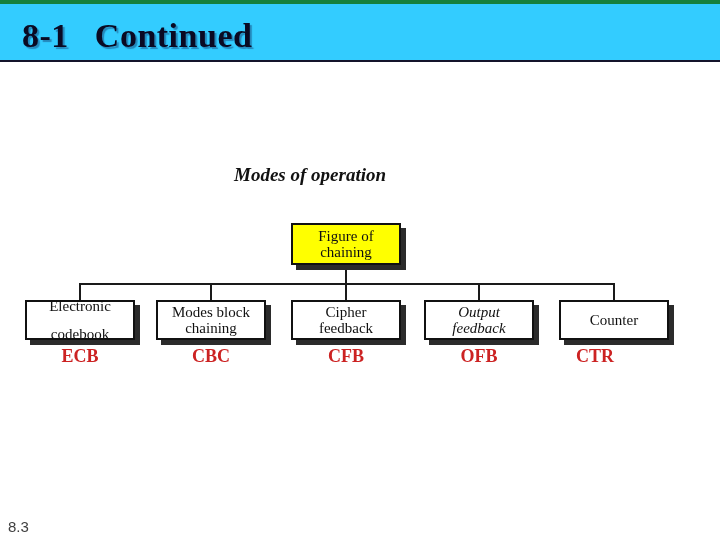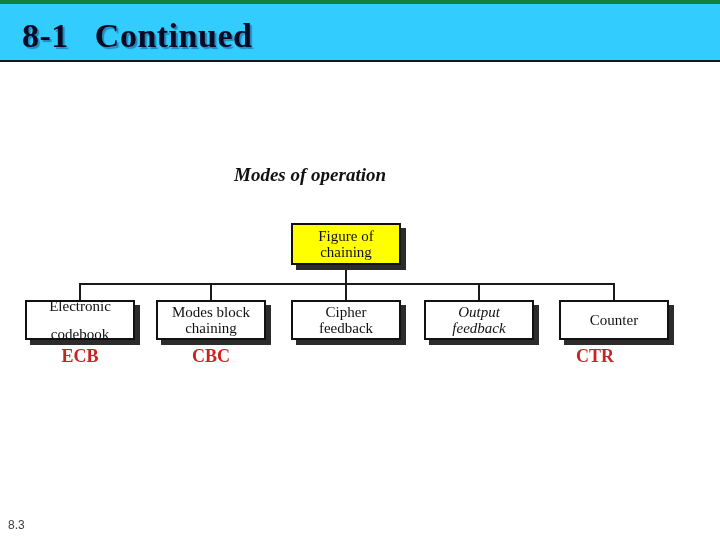--- a/index.html
+++ b/index.html
@@ -102,21 +102,21 @@
     background: #1a1a1a;
   }
   .v-line { width: 2px; }
   .h-line { height: 2px; }
 
   
   .slide-number {
     position: absolute;
     left: 8px; top: 518px;
     font-family: "Liberation Sans", sans-serif;
-    font-size: 12px;
+    font-size: 15px;
     color: #3f3f3f;
   }
 </style>
 </head>
 <body>
 
 <div class="slide">
 
   <div class="header-bar">
     <div class="header-text">
@@ -159,18 +159,20 @@
       <span class="node-line">Output</span>
       <span class="node-line">feedback</span>
     </div>
     <div class="tree-box node-box" style="left:559px;">
       <span class="node-line">Counter</span>
       <span class="node-line"></span>
     </div>
 
     <div class="abbr-label" style="left:156px;">CBC</div>
     <div class="abbr-label" style="left:25px;">ECB</div>
+    <div class="abbr-label" style="left:291px;">CFB</div>
+    <div class="abbr-label" style="left:424px;">OFB</div>
     <div class="abbr-label" style="left:540px;">CTR</div>
   </div>
 
   <div class="slide-number">8.3</div>
 
 </div>
 
 </body></html>

